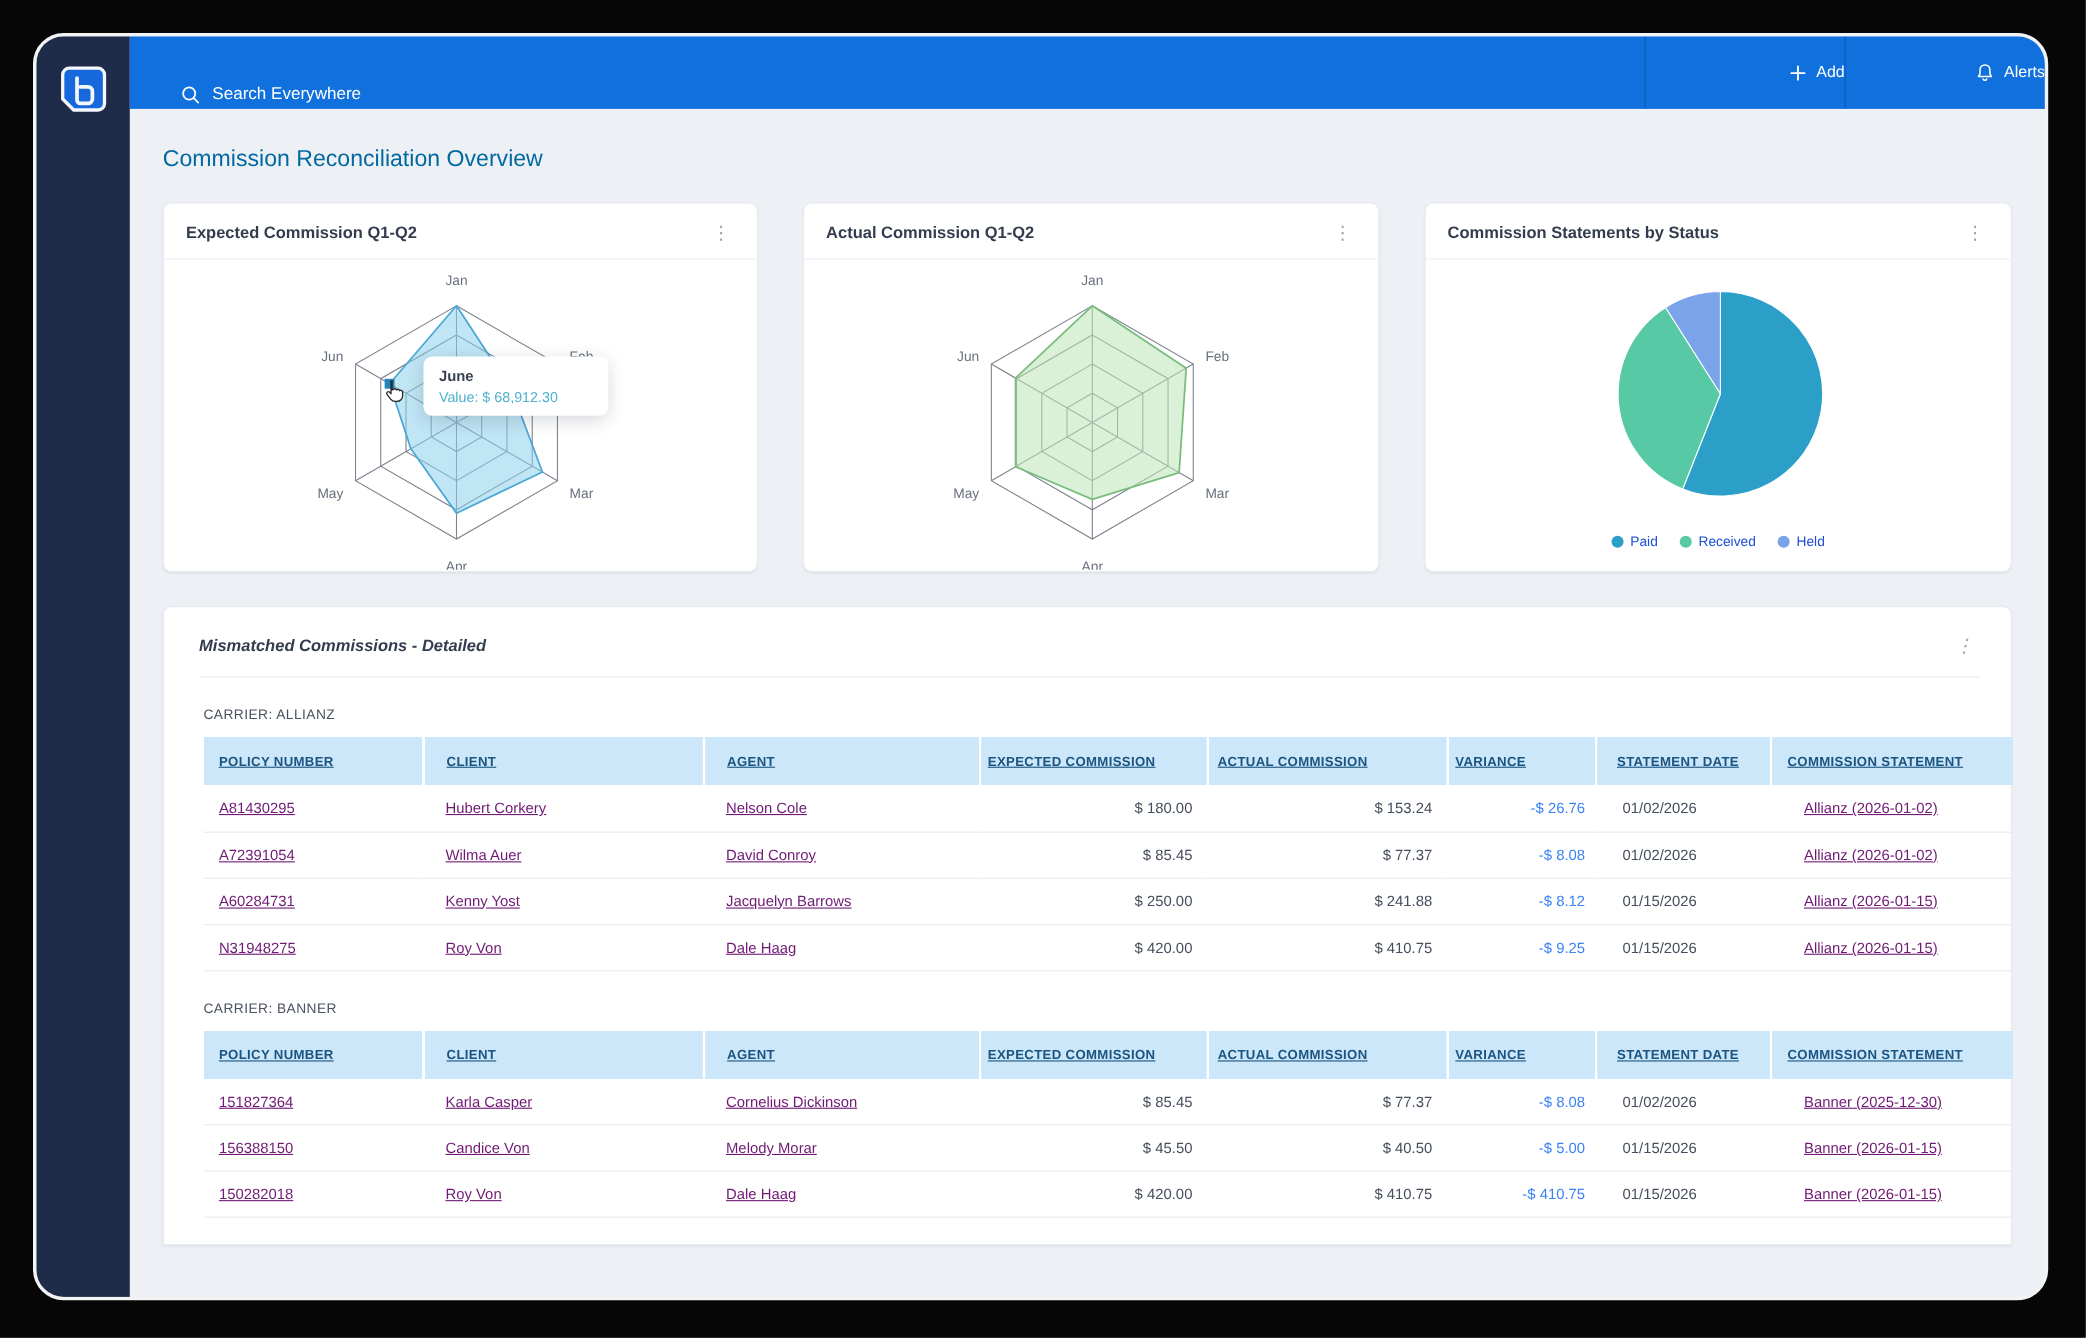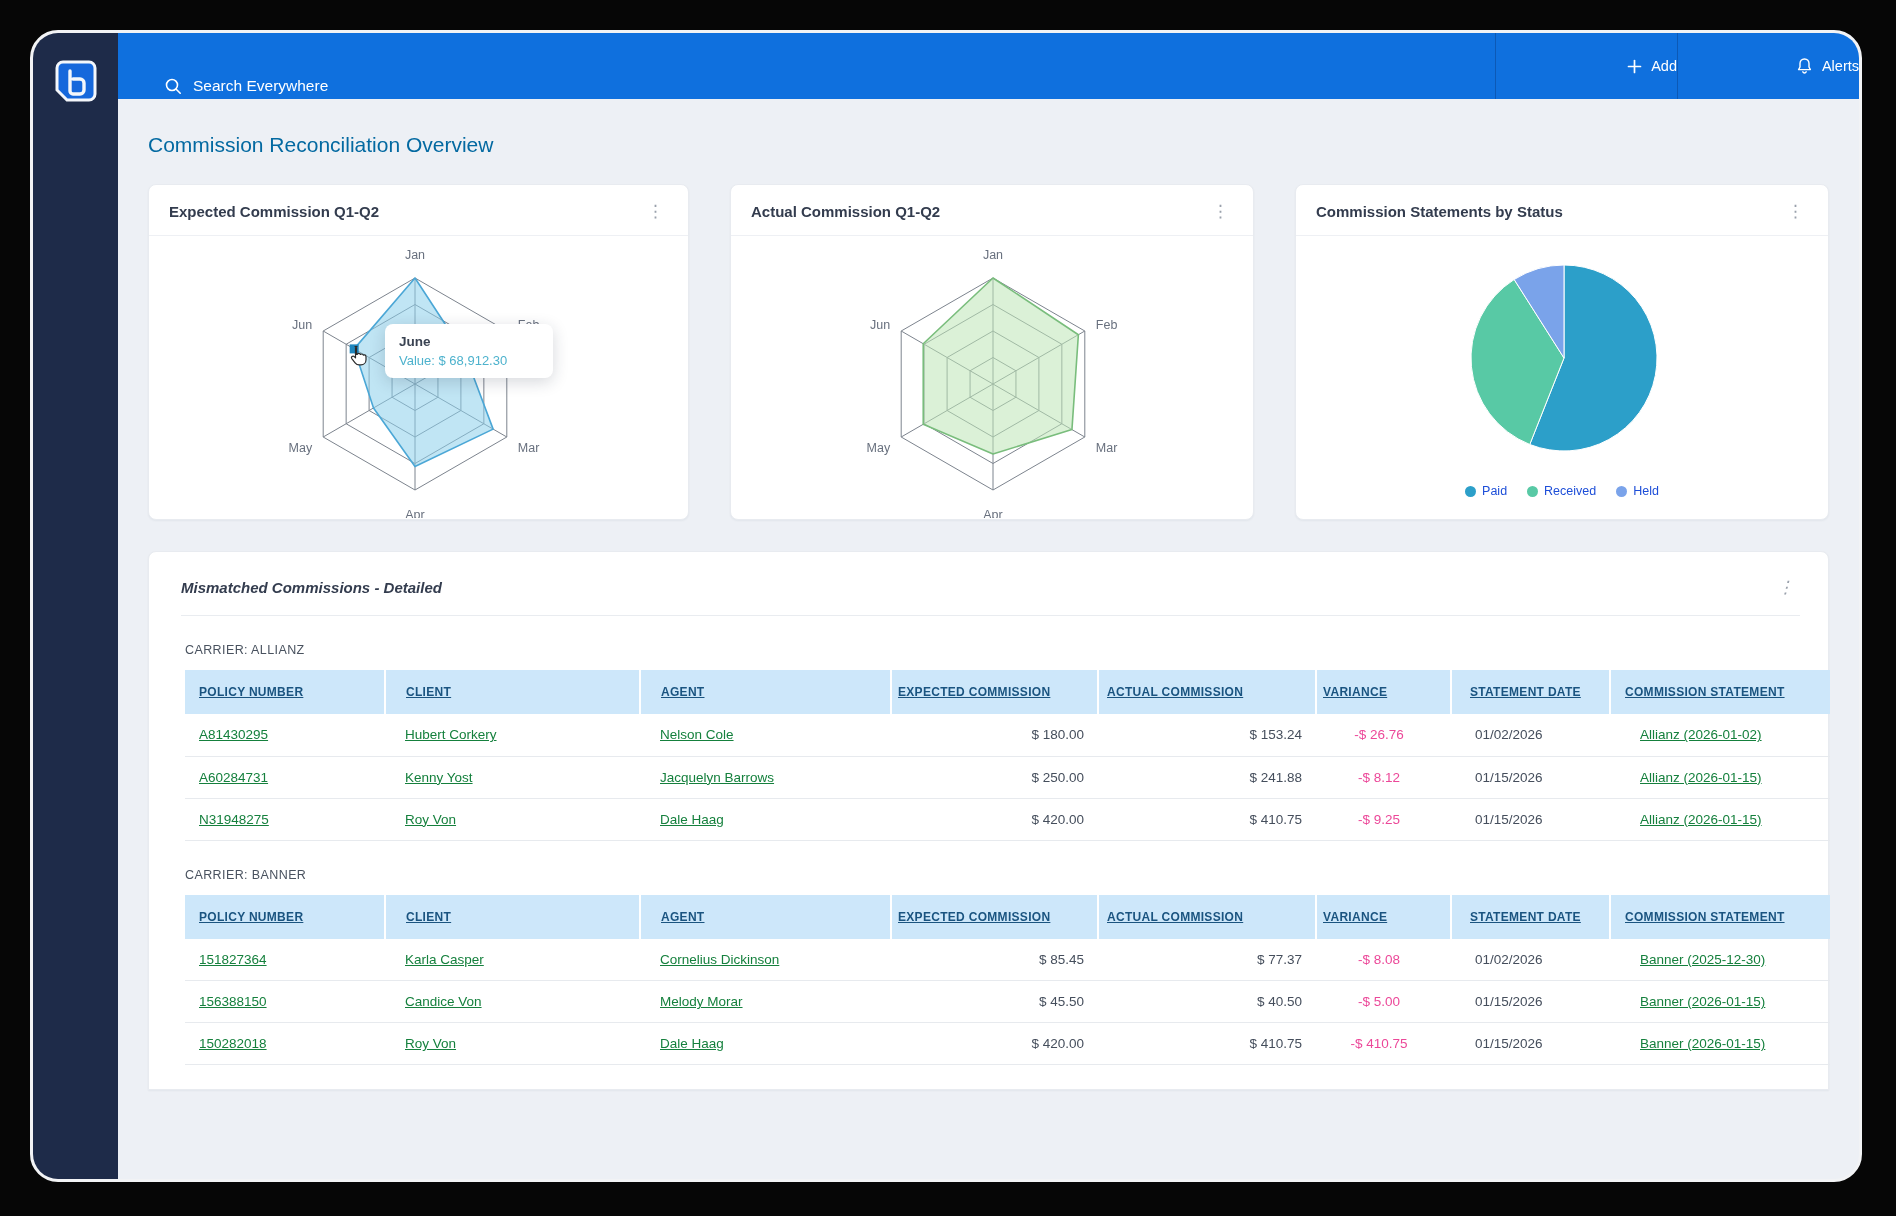--- a/index.html
+++ b/index.html
@@ -47,28 +47,28 @@
   .table-card-title { flex:1; font-size:15px; font-weight:600; color:#333c4e; }
   .table-card-divider { border-bottom:1px solid #e9ecf0; margin:0 28px 0 32px; }
   .carrier-label { margin:27px 0 13px 36px; font-size:12.5px; font-weight:500;
                    letter-spacing:0.4px; color:#49525f; }
   table { border-collapse:collapse; table-layout:fixed; margin-left:36px; width:1645px; font-size:13.5px; }
   thead th { background:#cde7fa; color:#1a5480; font-size:12px; font-weight:700;
              letter-spacing:0.3px; text-align:left; height:44px; border-right:2px solid #fff;
              overflow:hidden; white-space:nowrap;text-decoration:underline; }
   thead th:last-child { border-right:none; }
   tbody td { height:42px; border-bottom:1px solid #e7eaee; color:#454e5c; white-space:nowrap; overflow:hidden; }
-  a { color:#15803d; text-decoration:underline; }
+  a { color:#701a75; text-decoration:underline; }
   .th-policy,.td-policy { padding-left:14px; }
   .th-client,.td-client { padding-left:20px; }
   .th-agent,.td-agent { padding-left:20px; }
   .th-expected { padding-left:6px; } .th-actual { padding-left:8px; } .th-variance { padding-left:6px; }
   .th-date { padding-left:18px; } .th-statement { padding-left:14px; }
   .td-expected,.td-actual { text-align:right; padding-right:14px; }
-  .td-variance { text-align:center; padding-right:10px; color:#ec4899; }
+  .td-variance { text-align:right; padding-right:10px; color:#3b82f6; }
   .td-date { padding-left:24px; }
   .td-statement { padding-left:30px; }
 </style>
 </head>
 <body>
 
 <div class="window">
 
   <div class="sidebar">
     <svg class="logo" viewBox="0 0 46 46">
@@ -236,20 +236,30 @@
               <td class="td-policy"><a href="#">A81430295</a></td>
               <td class="td-client"><a href="#">Hubert Corkery</a></td>
               <td class="td-agent"><a href="#">Nelson Cole</a></td>
               <td class="td-expected">$ 180.00</td>
               <td class="td-actual">$ 153.24</td>
               <td class="td-variance">-$ 26.76</td>
               <td class="td-date">01/02/2026</td>
               <td class="td-statement"><a href="#">Allianz (2026-01-02)</a></td>
             </tr>
             <tr>
+              <td class="td-policy"><a href="#">A72391054</a></td>
+              <td class="td-client"><a href="#">Wilma Auer</a></td>
+              <td class="td-agent"><a href="#">David Conroy</a></td>
+              <td class="td-expected">$ 85.45</td>
+              <td class="td-actual">$ 77.37</td>
+              <td class="td-variance">-$ 8.08</td>
+              <td class="td-date">01/02/2026</td>
+              <td class="td-statement"><a href="#">Allianz (2026-01-02)</a></td>
+            </tr>
+            <tr>
               <td class="td-policy"><a href="#">A60284731</a></td>
               <td class="td-client"><a href="#">Kenny Yost</a></td>
               <td class="td-agent"><a href="#">Jacquelyn Barrows</a></td>
               <td class="td-expected">$ 250.00</td>
               <td class="td-actual">$ 241.88</td>
               <td class="td-variance">-$ 8.12</td>
               <td class="td-date">01/15/2026</td>
               <td class="td-statement"><a href="#">Allianz (2026-01-15)</a></td>
             </tr>
             <tr>

